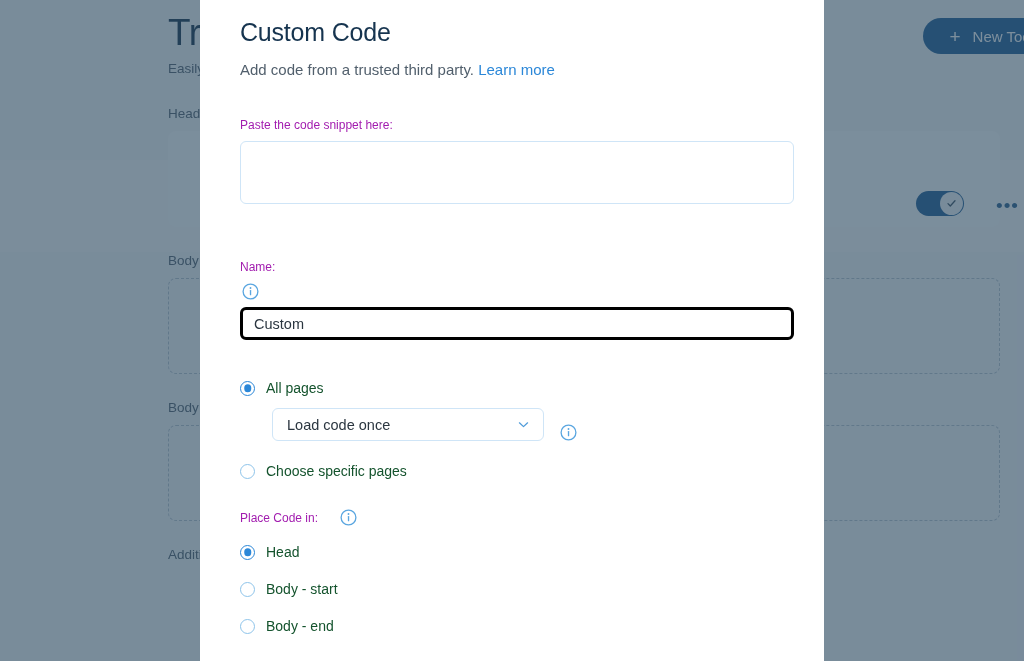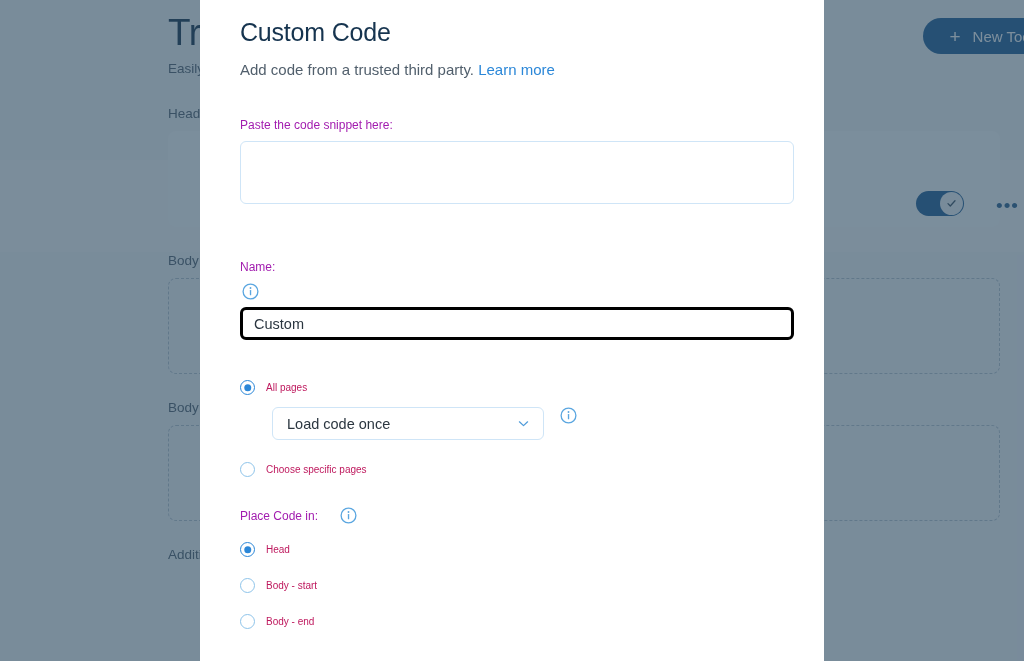--- a/index.html
+++ b/index.html
@@ -125,37 +125,37 @@
     font-family: "Liberation Sans", sans-serif; font-size: 14.5px;
     padding: 0 11px; color: #2b3640;
     display: block;
   }
 
   .pages-block { margin-top: 40px; }
   .radio-row {
     display: flex; align-items: center; gap: 11px;
     margin-top: 14px;
   }
-  .radio-label { font-size: 10px; color: #be185d; }
+  .radio-label { font-size: 14px; color: #14532d; }
 
   .radio {
     width: 15px; height: 15px; border-radius: 50%;
     border: 1.6px solid #8ec4ea; background: #ffffff;
     flex: 0 0 auto; position: relative;
   }
   .radio.checked { border-color: #2b87d8; }
   .radio.checked::after {
     content: ""; position: absolute;
     left: 50%; top: 50%; transform: translate(-50%, -50%);
     width: 7.5px; height: 7.5px; border-radius: 50%;
     background: #2b87d8;
   }
 
   .select-row {
-    display: flex; align-items: flex-start; gap: 16px;
+    display: flex; align-items: flex-end; gap: 16px;
     margin: 12px 0 0 32px;
   }
   .select-box {
     width: 272px; height: 33px;
     border: 1px solid #cfe5f7; border-radius: 6px;
     background: #ffffff;
     display: flex; align-items: center; justify-content: space-between;
     padding: 0 12px 0 14px;
     font-size: 14.5px; color: #2b3640;
   }

